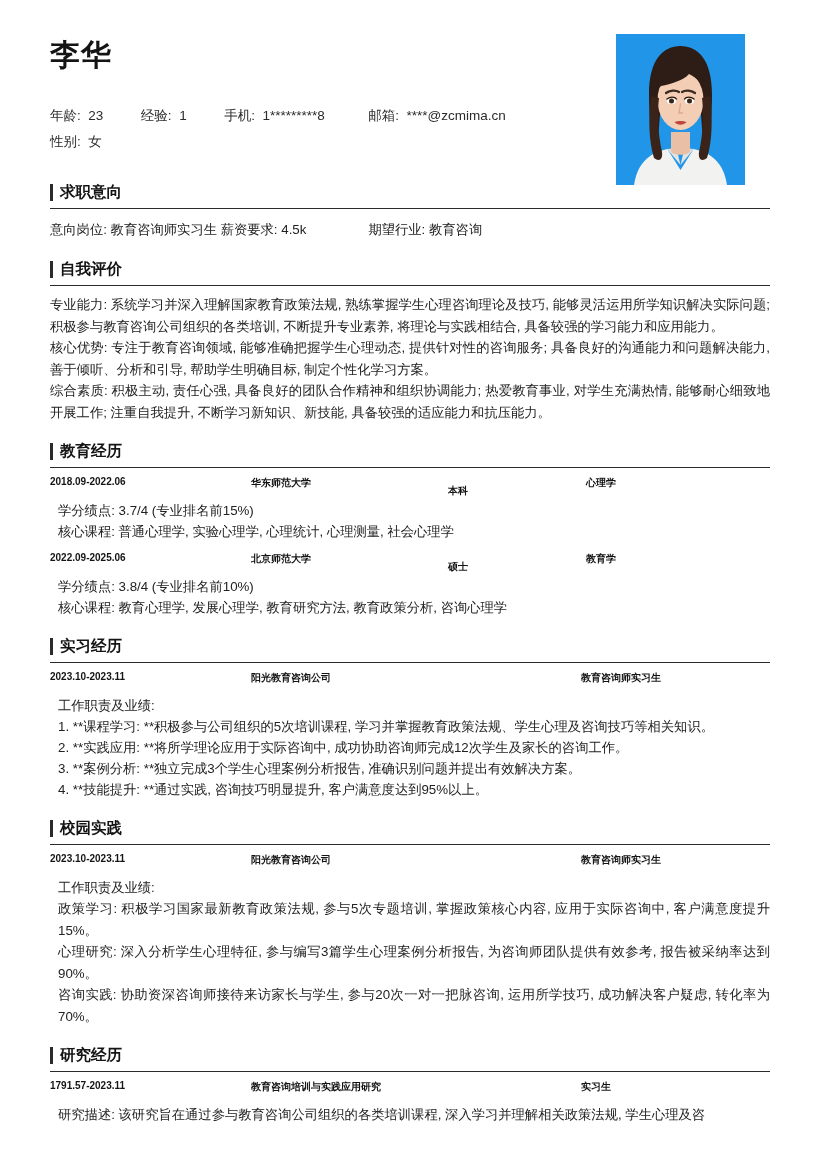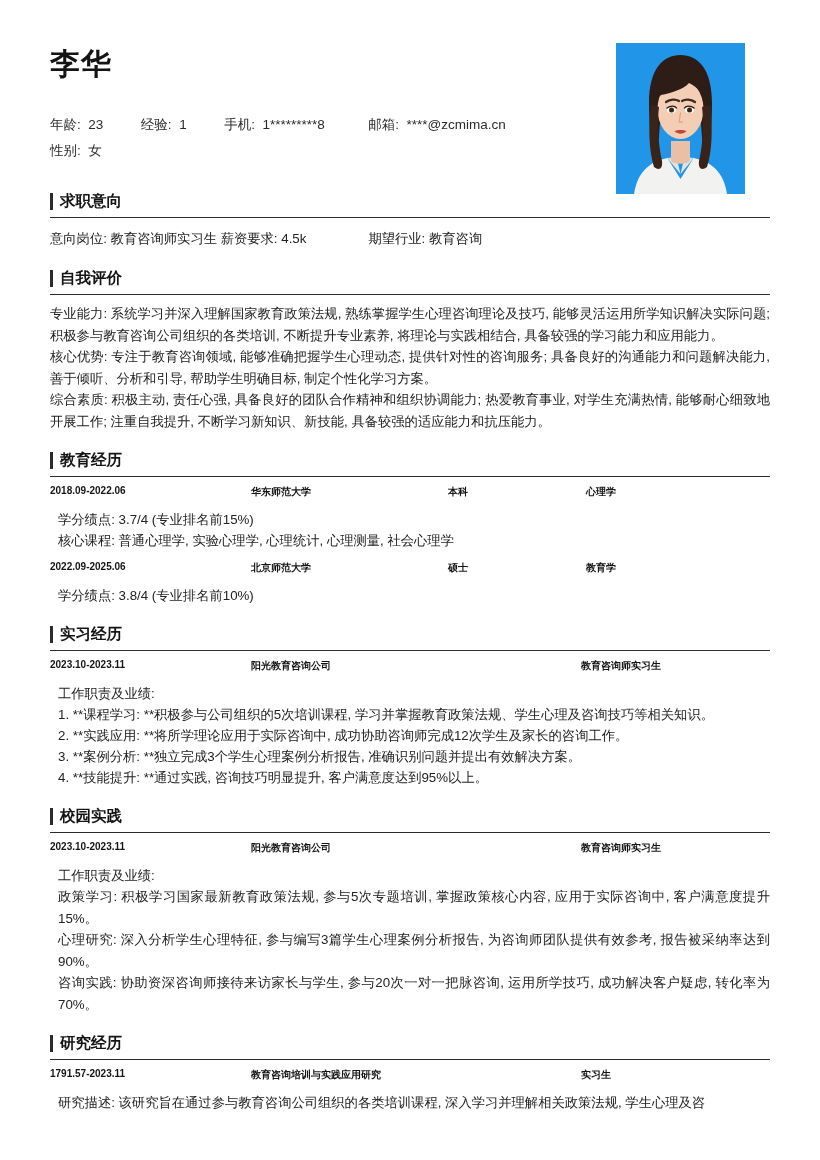--- a/index.html
+++ b/index.html
@@ -11,21 +11,21 @@
     width: 820px;
     height: 1160px;
     overflow: hidden;
     font-family: "Liberation Sans", "DejaVu Sans", sans-serif;
     color: #1a1a1a;
     position: relative;
   }
   .page {
     width: 820px;
     height: 1160px;
-    padding: 13px 50px;
+    padding: 4px 50px;
     position: relative;
   }
 
   
   .header {
     position: relative;
     padding-top: 34px;
     min-height: 160px;
   }
   .name {
@@ -105,21 +105,21 @@
   .entry { margin-top: 4px; }
   .entry-row {
     position: relative;
     height: 22px;
     font-size: 10px;
     font-weight: bold;
     color: #141414;
   }
   .col-date { position: absolute; left: 0; top: 0; }
   .col-b    { position: absolute; left: 201px; top: 0; }
-  .col-c    { position: absolute; left: 398px; top: 0; }
+  .col-c    { position: absolute; left: 398px; top: 8px; }
   .col-d    { position: absolute; left: 536px; top: 0; }
   .col-role { position: absolute; left: 531px; top: 0; }
 
   .entry-body { margin-top: 2px; margin-left: 8px; }
   .sub-line {
     font-size: 13.3px;
     line-height: 21px;
     color: #222;
   }
 </style>
@@ -220,20 +220,21 @@
 
     <div class="entry" style="margin-top:10px;">
       <div class="entry-row">
         <span class="col-date">2022.09-2025.06</span>
         <span class="col-b">北京师范大学</span>
         <span class="col-c">硕士</span>
         <span class="col-d">教育学</span>
       </div>
       <div class="entry-body">
         <div class="sub-line">学分绩点: 3.8/4 (专业排名前10%)</div>
+        <div class="sub-line">核心课程: 教育心理学, 发展心理学, 教育研究方法, 教育政策分析, 咨询心理学</div>
       </div>
     </div>
   </div>
 
   <div class="section">
     <div class="sec-head">
       <div class="sec-title">实习经历</div>
     </div>
 
     <div class="entry">

